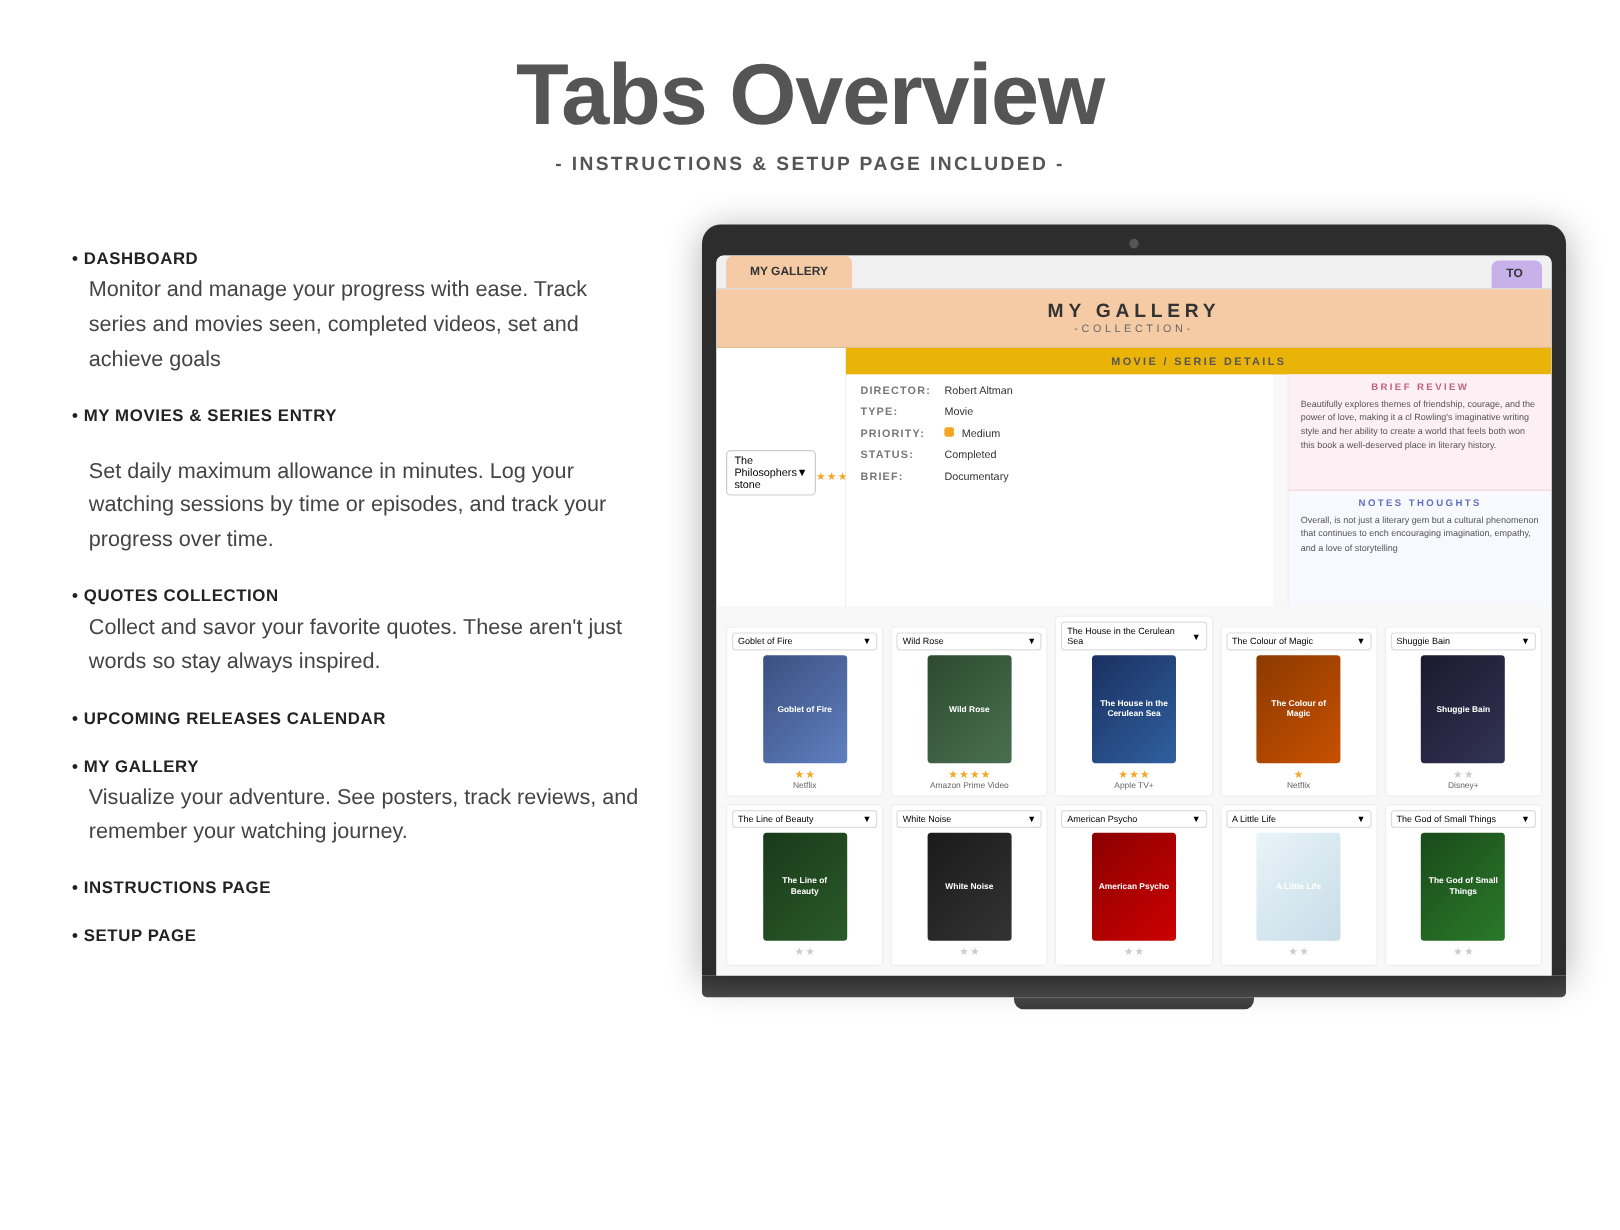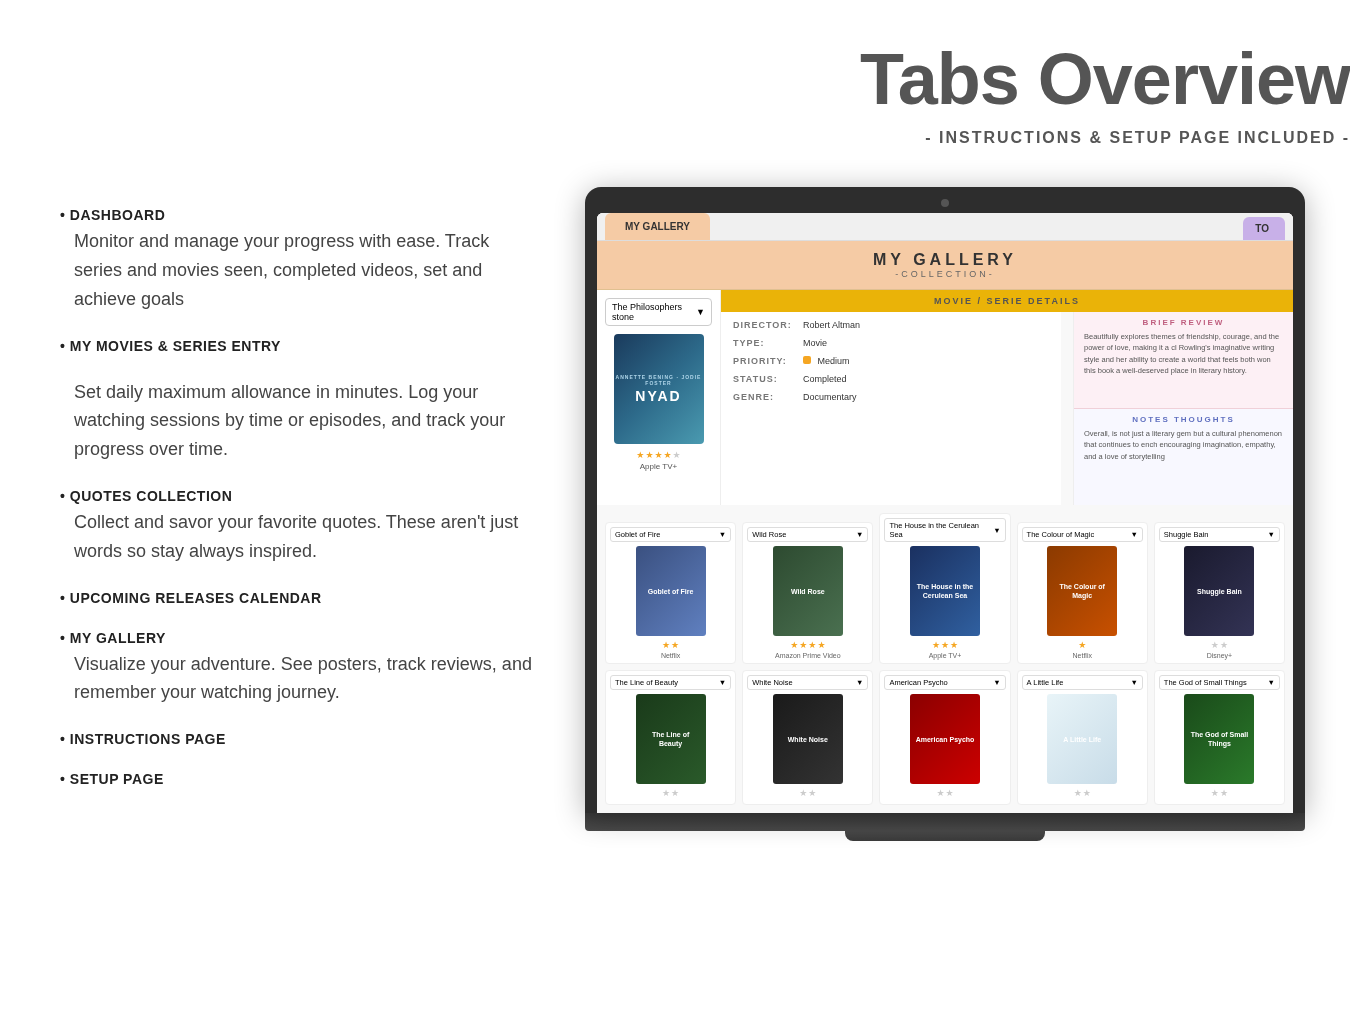--- a/index.html
+++ b/index.html
@@ -6,21 +6,21 @@
     body {
       background: #ffffff;
       font-family: 'Helvetica Neue', Arial, sans-serif;
       width: 1350px;
       min-height: 1025px;
       overflow: hidden;
     }
 
     
     .page-header {
-      text-align: right;
+      text-align: center;
       padding: 40px 0 20px;
     }
     .page-title {
       font-size: 72px;
       font-weight: 800;
       color: #555555;
       letter-spacing: -1px;
       line-height: 1.1;
     }
     .page-subtitle {
@@ -173,27 +173,27 @@
     
     .gallery-content {
       display: flex;
       flex-direction: row;
       flex: 1;
       overflow: hidden;
     }
 
     
     .gallery-sidebar {
-      width: 124px;
+      width: 108px;
       flex-shrink: 0;
       background: #fff;
       border-right: 1px solid #eee;
       padding: 8px;
       display: flex;
-      flex-direction: column;
+      flex-direction: row;
       align-items: center;
     }
     .item-selector {
       background: #fff;
       border: 1px solid #ccc;
       border-radius: 4px;
       padding: 3px 6px;
       font-size: 9px;
       width: 100%;
       display: flex;
@@ -540,21 +540,21 @@
                       <span class="detail-value">
                         <span class="status-dot"></span>
                         Medium
                       </span>
                     </div>
                     <div class="detail-row">
                       <span class="detail-label">STATUS:</span>
                       <span class="detail-value">Completed</span>
                     </div>
                     <div class="detail-row">
-                      <span class="detail-label">GENRE:</span>
+                      <span class="detail-label">BRIEF:</span>
                       <span class="detail-value">Documentary</span>
                     </div>
                   </div>
                   <div class="details-right">
                     <div class="review-section">
                       <div class="review-section-title">BRIEF REVIEW</div>
                       <div class="review-text">Beautifully explores themes of friendship, courage, and the power of love, making it a cl Rowling's imaginative writing style and her ability to create a world that feels both won this book a well-deserved place in literary history.</div>
                     </div>
                     <div class="notes-section">
                       <div class="notes-section-title">NOTES THOUGHTS</div>

